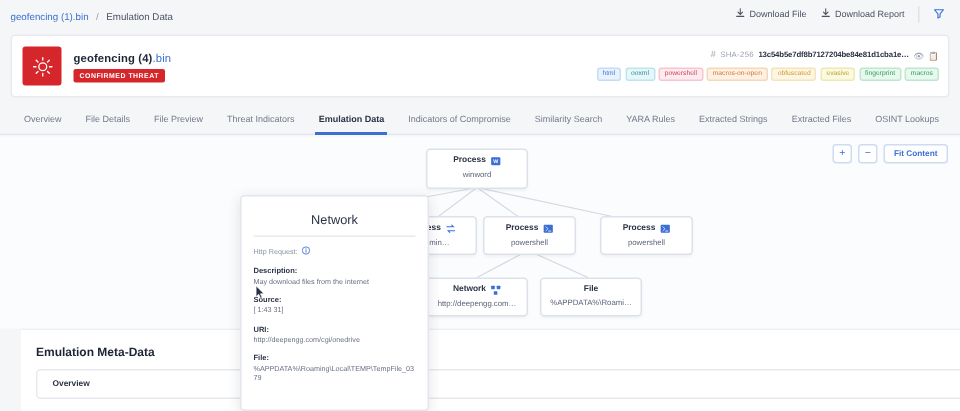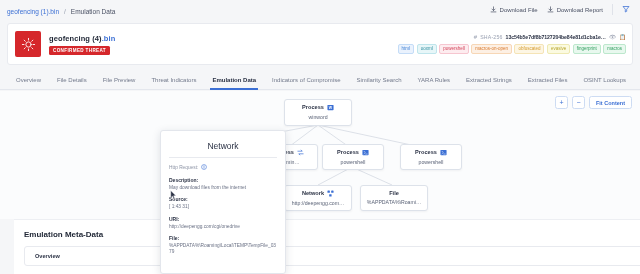--- a/index.html
+++ b/index.html
@@ -28,21 +28,21 @@
     display: flex; align-items: center;
   }
   .threat-logo {
     width: 26px; height: 26px; margin-left: 7px; border-radius: 2px;
     background: #d5272b; display: flex; align-items: center; justify-content: center;
     flex: 0 0 auto;
   }
   .threat-logo svg { display:block; }
   .file-meta { margin-left: 8px; display: flex; flex-direction: column; gap: 3px; }
   .file-name { font-size: 7.5px; font-weight: bold; color: #1d2433; letter-spacing: .1px; }
-  .file-name .ext { color: #3b6fd4; font-weight: bold; }
+  .file-name .ext { color: #3b6fd4; font-weight: normal; }
   .badge-threat {
     display:inline-block; background:#d5272b; color:#fff; font-size:4.6px; font-weight:bold;
     letter-spacing:.35px; padding:2px 4px; border-radius:1.5px; width:max-content;
   }
   .hdr-right {
     margin-left:auto; margin-right:6px; display:flex; flex-direction:column;
     align-items:flex-end; gap:4px;
   }
   .hash-row { display:flex; align-items:center; gap:3px; font-size:5.2px; color:#6a7185; }
   .hash-icon { color:#9aa1b2; font-size:6px; }

